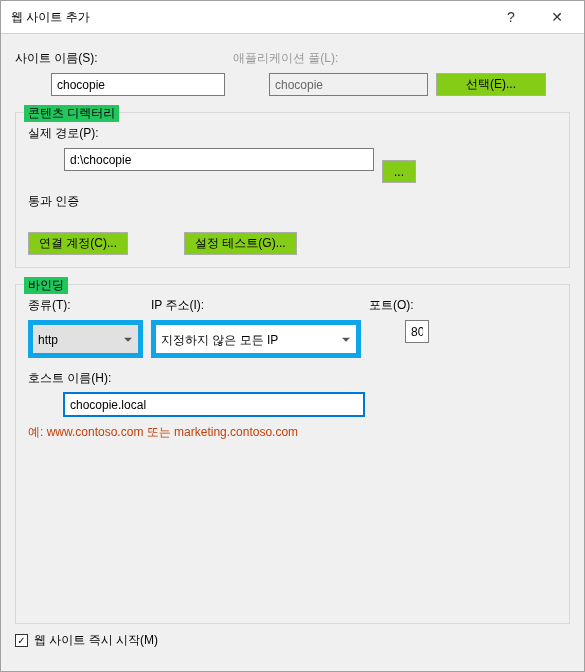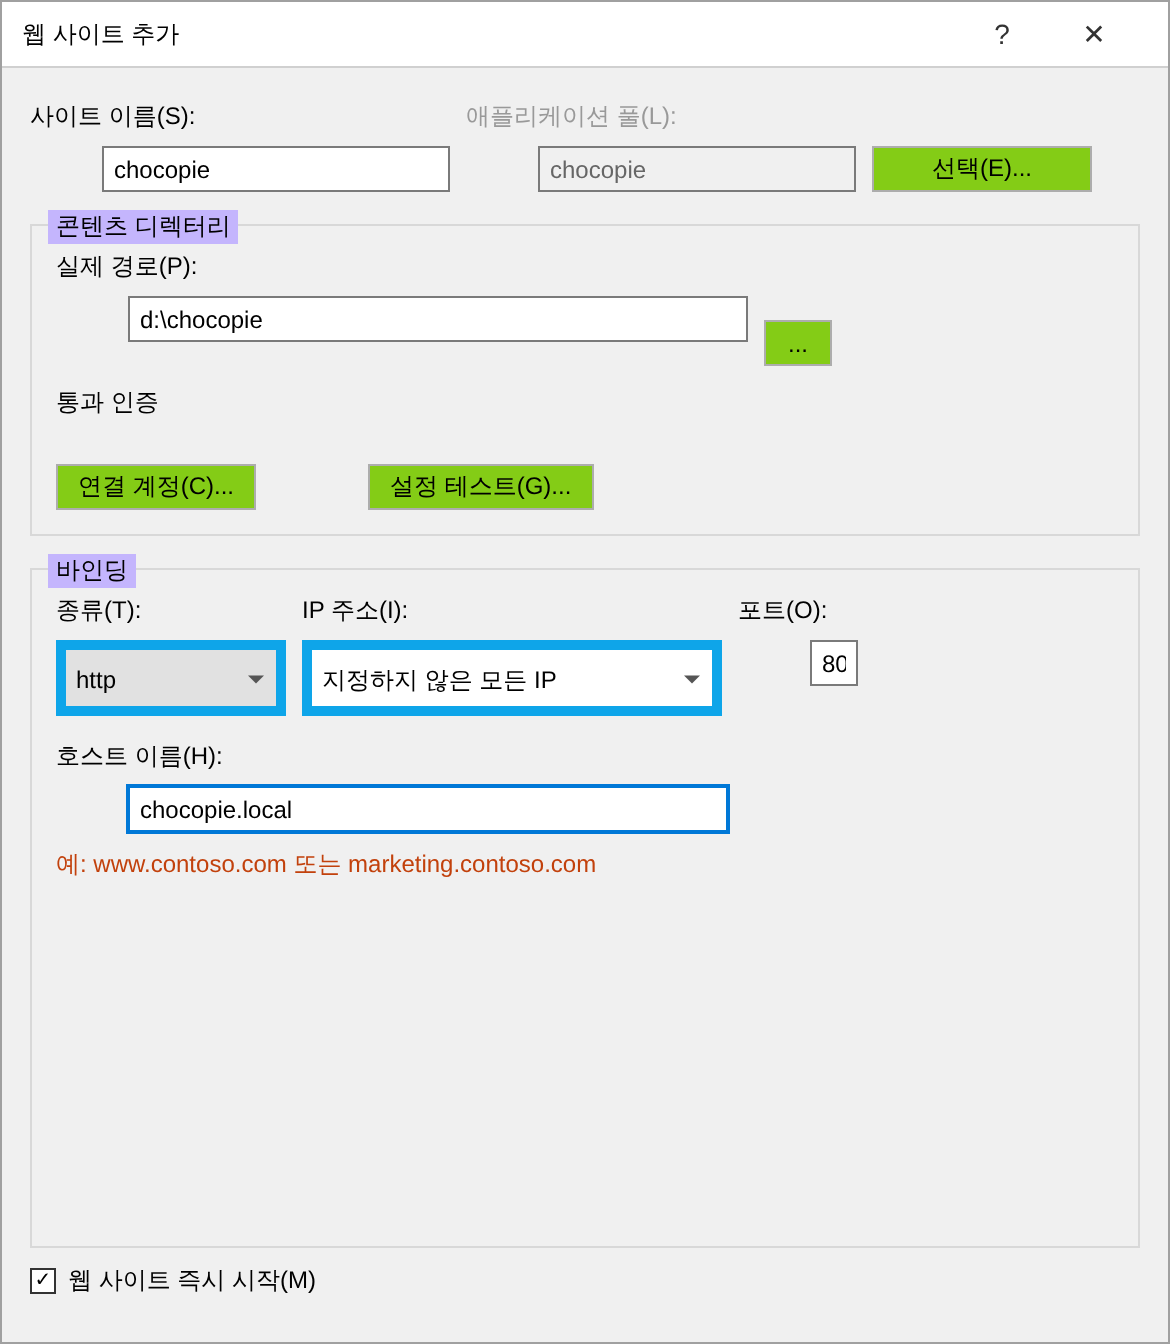--- a/index.html
+++ b/index.html
@@ -19,21 +19,21 @@
       background: #f0f0f0;
       border: 1px solid #a0a0a0;
       display: flex;
       flex-direction: column;
     }
     .titlebar {
       height: 40px;
       background: #fff;
       display: flex;
       align-items: center;
-      padding: 0 14px 0 10px;
+      padding: 0 4px 0 10px;
       border-bottom: 1px solid #d0d0d0;
     }
     .titlebar-title {
       flex: 1;
       font-size: 12px;
     }
     .titlebar-btn {
       width: 46px;
       height: 32px;
       display: flex;
@@ -111,21 +111,21 @@
     .groupbox {
       border: 1px solid #d8d8d8;
       padding: 12px 12px 12px 12px;
       margin-top: 4px;
       position: relative;
     }
     .groupbox-title {
       position: absolute;
       top: -8px;
       left: 8px;
-      background: #c4b5fd;
+      background: #22c55e;
       padding: 0 4px;
       font-size: 12px;
       text-align: right;
     }
     .select {
       height: 38px;
       border: 5px solid #0ea5e9;
       background: #e1e1e1;
       padding: 2px 20px 0 5px;
       font-size: 12px;

